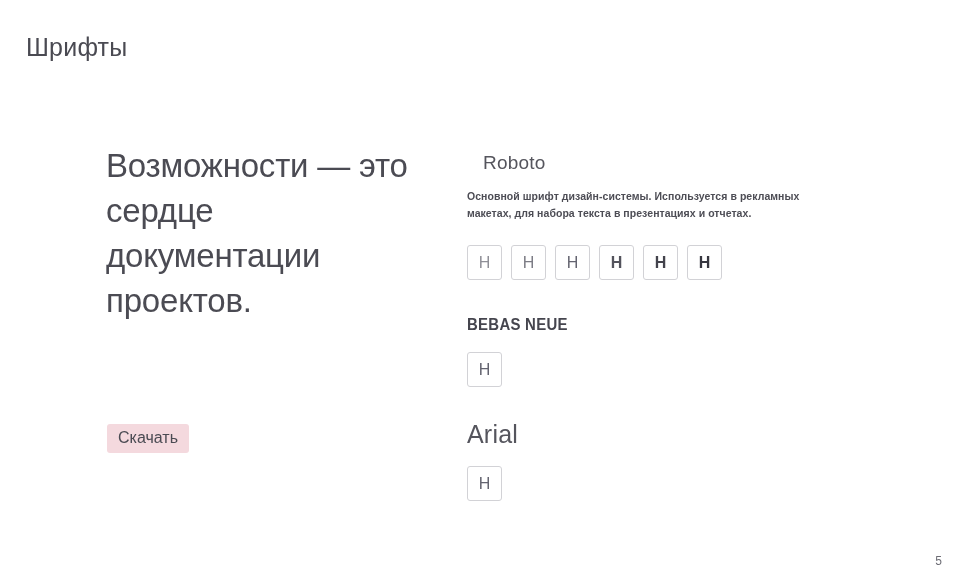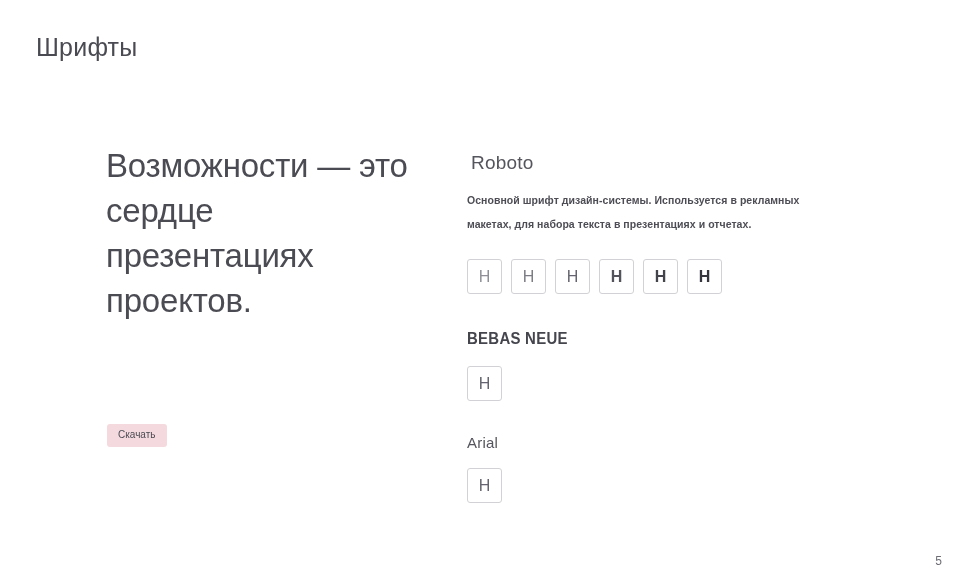--- a/index.html
+++ b/index.html
@@ -17,21 +17,21 @@
   }
   .page {
     position: relative;
     width: 960px;
     height: 580px;
   }
 
   
   .page-title {
     position: absolute;
-    left: 36px;
+    left: 26px;
     top: 33px;
     font-size: 25px;
     font-weight: 400;
     color: #4a4a52;
     letter-spacing: 0.2px;
   }
 
   
   .left-col {
     position: absolute;
@@ -47,21 +47,21 @@
     letter-spacing: -0.2px;
   }
   .download-btn {
     position: absolute;
     left: 107px;
     top: 424px;
     background: #f4d9de;
     color: #4b4b53;
     border: none;
     border-radius: 3px;
-    font-size: 10px;
+    font-size: 16px;
     font-family: "Liberation Sans", sans-serif;
     padding: 6px 11px 7px 11px;
     cursor: pointer;
     line-height: 1;
   }
 
   
   .right-col {
     position: absolute;
     left: 467px;
@@ -69,25 +69,25 @@
     width: 400px;
   }
 
   .font-block { margin-bottom: 0; }
 
   .font-name-roboto {
     font-size: 19px;
     font-weight: 400;
     color: #55555d;
     letter-spacing: 0.2px;
-    margin: 0 0 14px 4px;
+    margin: 0 0 14px 16px;
   }
   .font-desc {
     font-size: 10.5px;
-    line-height: 24px;
+    line-height: 17px;
     color: #4d4d55;
     font-weight: 700;
     margin: 0;
     width: 345px;
     letter-spacing: 0.05px;
   }
 
   .weights-row {
     display: flex;
     gap: 9px;
@@ -137,21 +137,21 @@
     font-size: 10.5px;
     line-height: 15px;
     font-weight: 700;
     color: #4d4d55;
     width: 300px;
     padding-top: 6px;
     letter-spacing: 0.05px;
   }
 
   .font-name-arial {
-    font-size: 15px;
+    font-size: 25px;
     font-weight: 400;
     color: #55555d;
     margin: 33px 0 0 0;
     letter-spacing: 0.2px;
   }
 
   
   .page-number {
     position: absolute;
     right: 18px;
@@ -161,21 +161,21 @@
   }
 </style>
 </head>
 <body>
 
 <div class="page">
 
   <div class="page-title">Шрифты</div>
 
   <div class="left-col">
-    <div class="headline">Возможности — это сердце презентациях проектов.</div>
+    <div class="headline">Возможности — это сердце документации проектов.</div>
   </div>
 
   <button class="download-btn">Скачать</button>
 
   <div class="right-col">
 
     <div class="font-block">
       <div class="font-name-roboto">Roboto</div>
       <div class="font-desc">Основной шрифт дизайн-системы. Используется в рекламных макетах, для набора текста в презентациях и отчетах.</div>
       <div class="weights-row">

